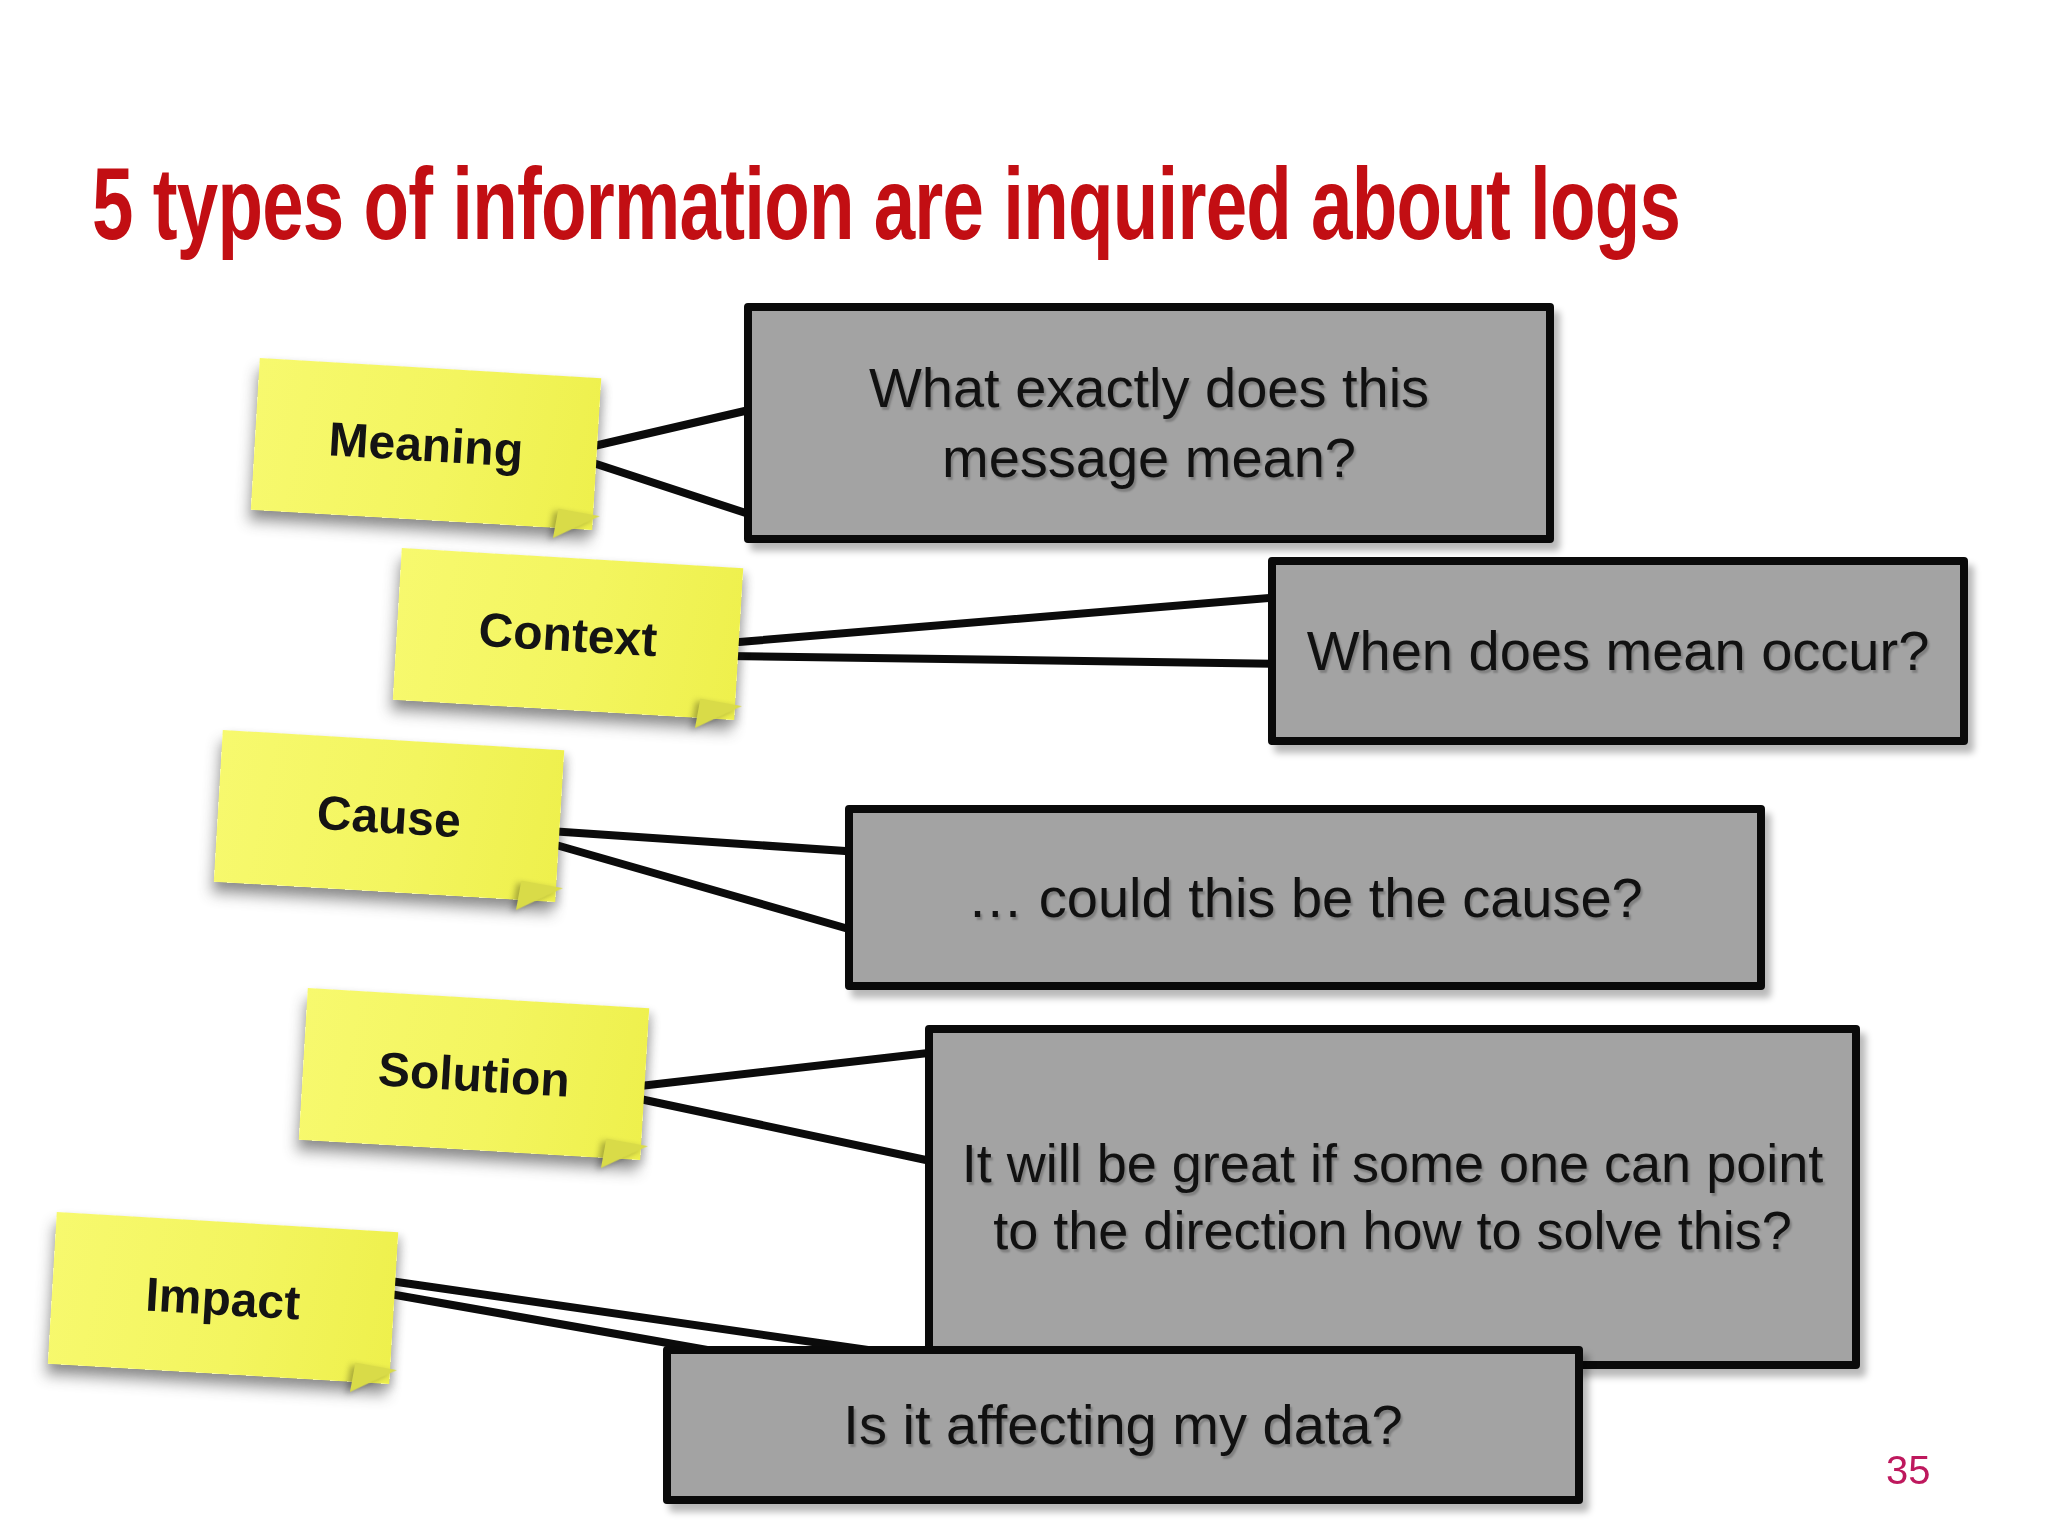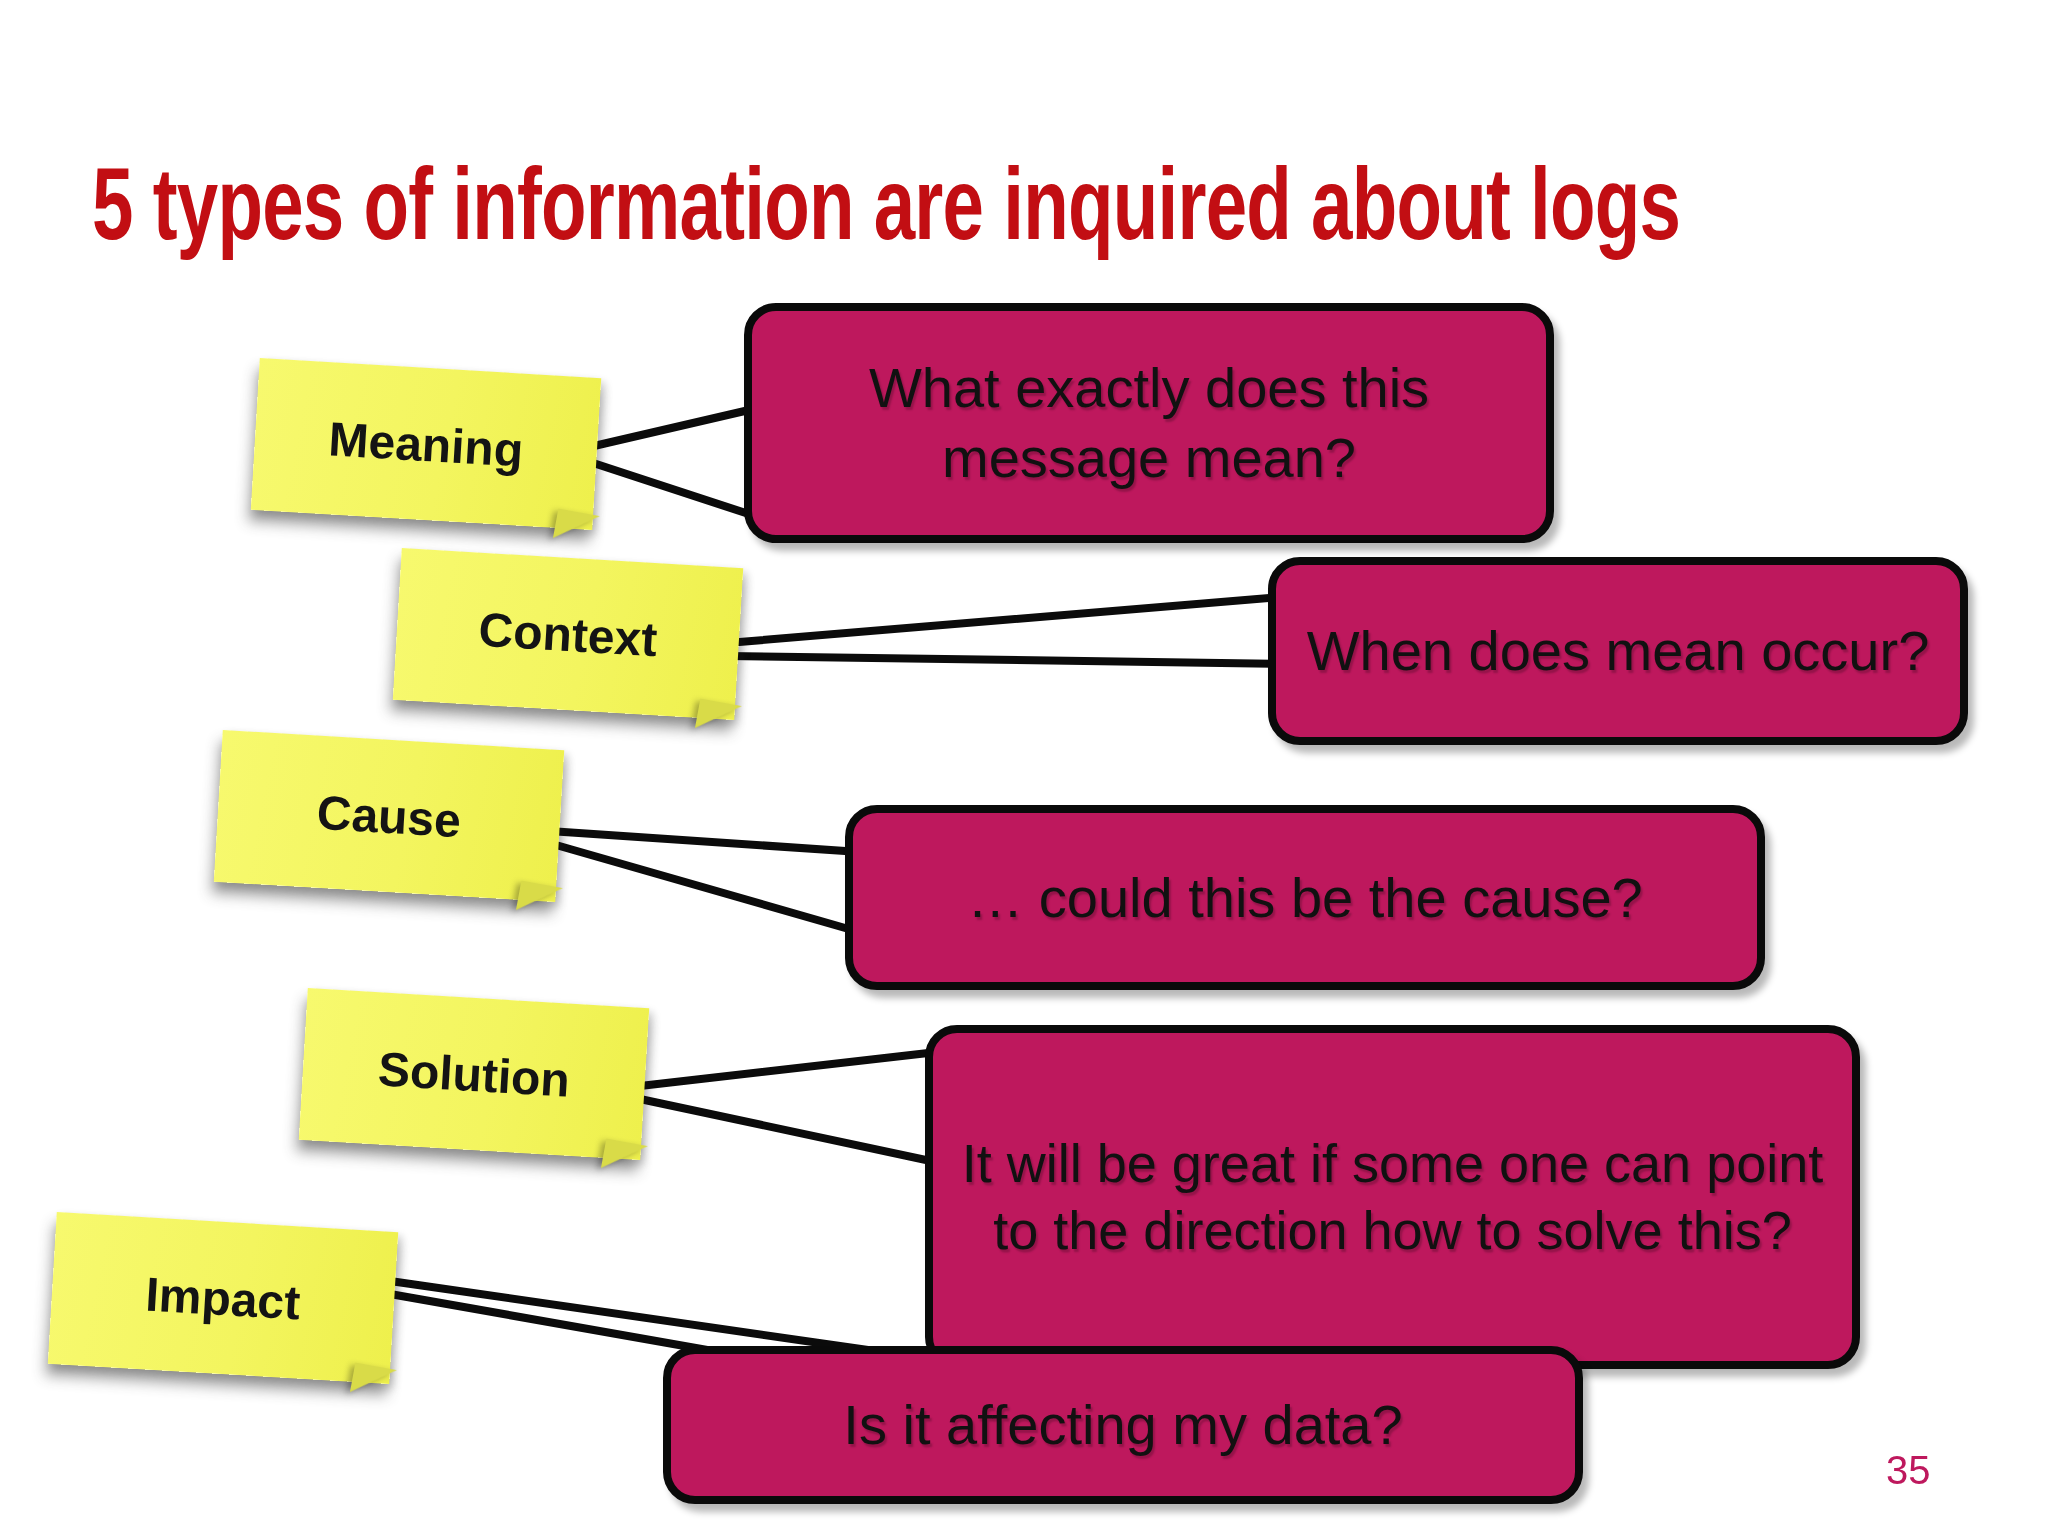--- a/index.html
+++ b/index.html
@@ -25,21 +25,21 @@
     position:absolute;right:-5px;bottom:-13px;width:0;height:0;
     border-top:30px solid #d9db48;border-right:42px solid transparent;
     transform:rotate(7deg);
     filter:drop-shadow(-4px 3px 3px rgba(0,0,0,.3));
   }
   .sticky .lbl{
     font-size:48px;font-weight:700;color:#141414;letter-spacing:0px;
   }
   .bubble{
     position:absolute;box-sizing:border-box;
-    background:#be185d;border:8px solid #0a0a0a;border-radius:32px;
+    background:#a3a3a3;border:8px solid #0a0a0a;border-radius:4px;
     box-shadow:6px 8px 7px rgba(0,0,0,.28);
     display:flex;align-items:center;justify-content:center;text-align:center;
     font-size:56px;color:#111;line-height:1.25;padding:18px 24px;
     text-shadow:2px 3px 2px rgba(0,0,0,.22);
   }
   .bubble.small-font{font-size:54px;}
   .pagenum{
     position:absolute;left:1886px;top:1448px;
     font-size:40px;color:#be185d;
   }

